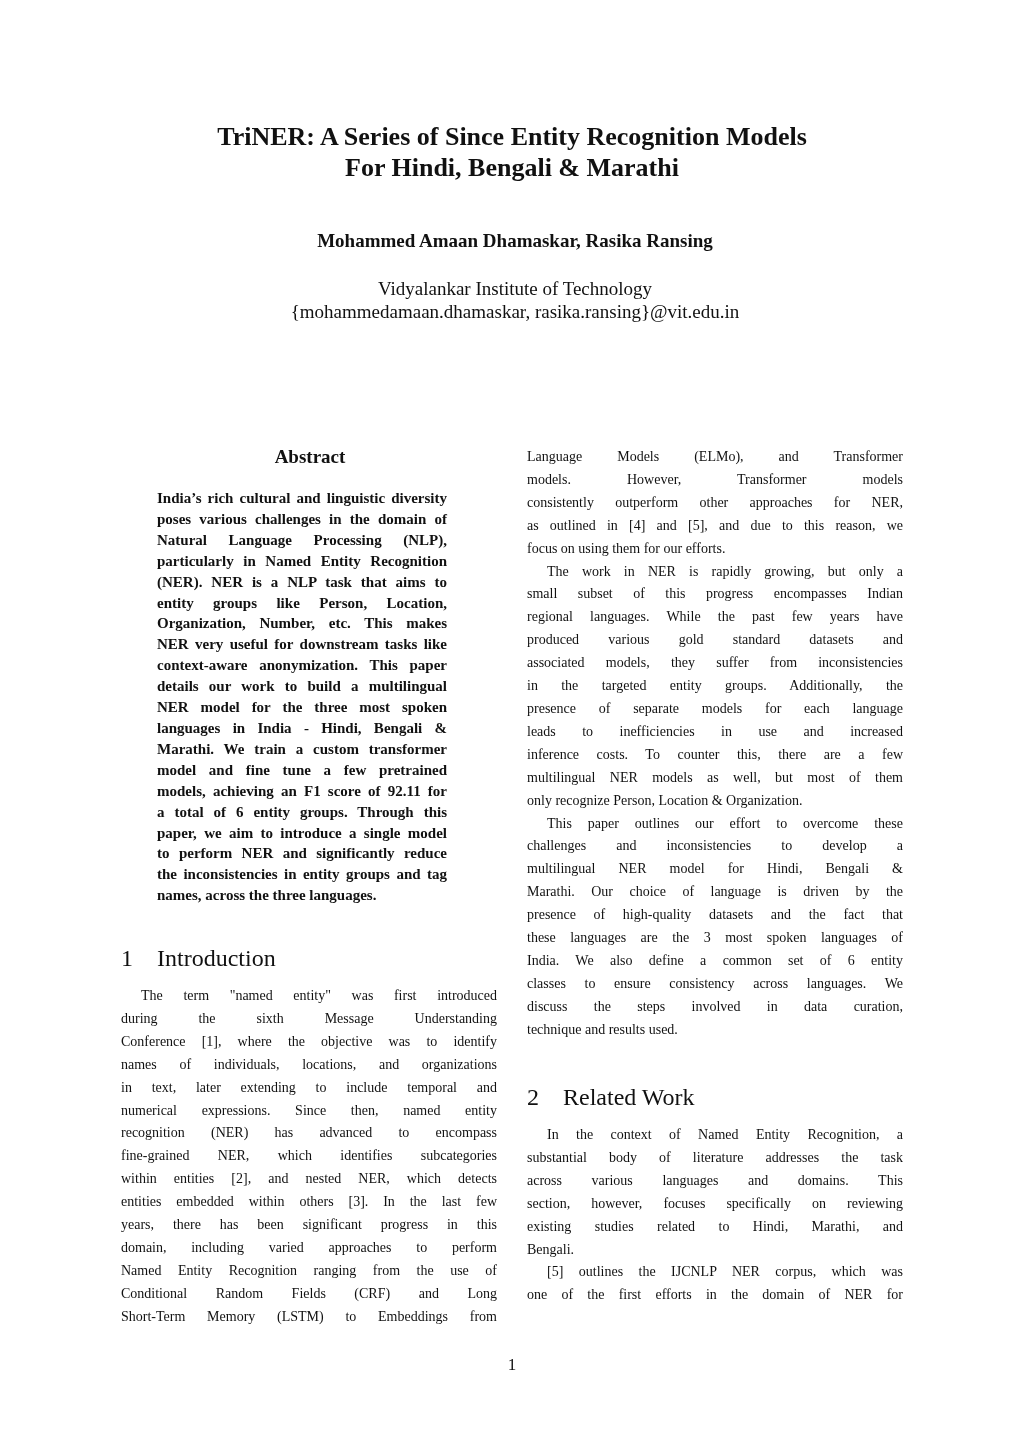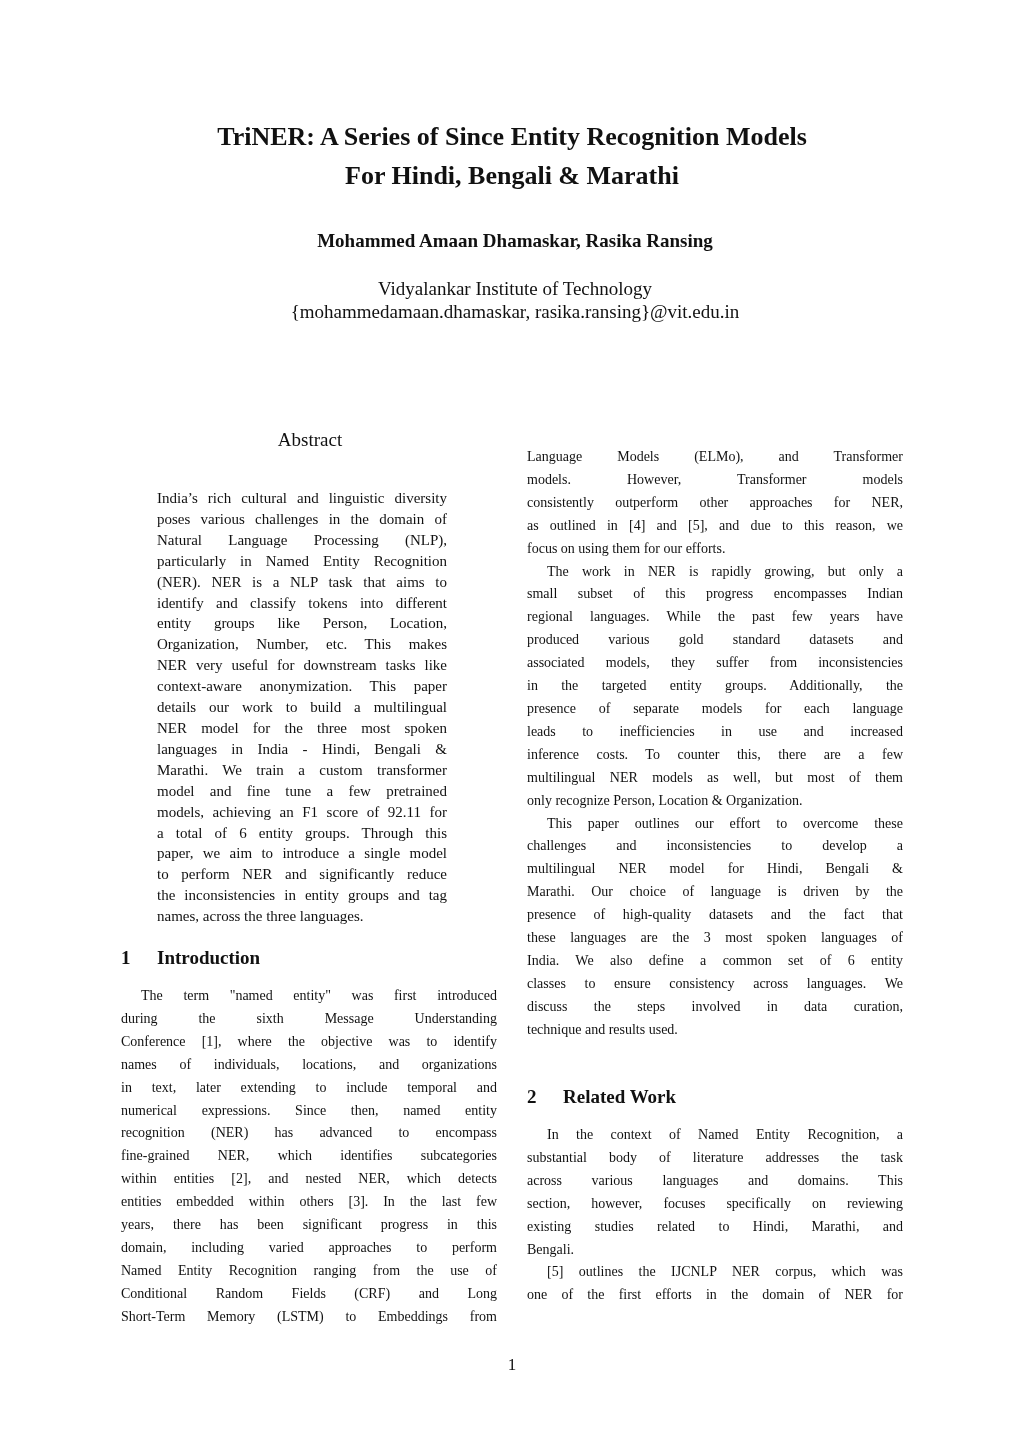--- a/index.html
+++ b/index.html
@@ -5,48 +5,48 @@
   html, body { margin: 0; padding: 0; background: #ffffff; }
   body {
     width: 1024px; height: 1448px; position: relative; overflow: hidden;
     font-family: "Liberation Serif", "DejaVu Serif", serif; color: #111;
   }
   .title {
     position: absolute; left: 0; width: 1024px; text-align: center;
     font-weight: bold; font-size: 26px; line-height: 30px;
   }
   .title-1 { top: 122px; }
-  .title-2 { top: 153px; margin-top: 8px; }
+  .title-2 { top: 153px; }
   .authors {
     position: absolute; top: 229px; left: 0; width: 1030px; text-align: center;
     font-weight: bold; font-size: 19px; line-height: 24px;
   }
   .affil {
     position: absolute; left: 0; width: 1030px; text-align: center;
     font-size: 19px; line-height: 24px;
   }
   .affil-1 { top: 277px; }
   .affil-2 { top: 300px; }
 
   .abstract-head {
-    position: absolute; top: 428px; left: 140px; width: 340px; text-align: center;
-    font-weight: normal; font-size: 19px; line-height: 24px;
+    position: absolute; top: 445px; left: 140px; width: 340px; text-align: center;
+    font-weight: bold; font-size: 19px; line-height: 24px;
   }
   .abs-block {
     position: absolute; top: 488px; left: 157px; width: 290px;
-    font-size: 15px; line-height: 20.9px;
+    font-size: 15px; line-height: 20.9px; font-weight: bold;
   }
   .line {
     display: block; white-space: nowrap; text-align: justify; text-align-last: justify;
     height: inherit;
   }
   .line.last { text-align-last: left; }
 
   .sec-head {
-    position: absolute; font-weight: bold; font-size: 19px; line-height: 24px;
+    position: absolute; font-weight: normal; font-size: 24px; line-height: 24px;
   }
   .sec-head .num { display: inline-block; width: 36px; }
   .sec-1 { top: 946px; left: 121px; }
   .sec-2 { top: 1085px; left: 527px; }
 
   .col {
     position: absolute; width: 376px; font-size: 14px; line-height: 22.9px;
   }
   .col-left { top: 985px; left: 121px; }
   .col-right-a { top: 446px; left: 527px; }
@@ -68,21 +68,20 @@
 <div class="affil affil-1">Vidyalankar Institute of Technology</div>
 <div class="affil affil-2">{mohammedamaan.dhamaskar, rasika.ransing}@vit.edu.in</div>
 
 <div class="abstract-head">Abstract</div>
 <div class="abs-block">
   <span class="line">India’s rich cultural and linguistic diversity</span>
   <span class="line">poses various challenges in the domain of</span>
   <span class="line">Natural Language Processing (NLP),</span>
   <span class="line">particularly in Named Entity Recognition</span>
   <span class="line">(NER). NER is a NLP task that aims to</span>
-  <span class="line">identify and classify tokens into different</span>
   <span class="line">entity groups like Person, Location,</span>
   <span class="line">Organization, Number, etc. This makes</span>
   <span class="line">NER very useful for downstream tasks like</span>
   <span class="line">context-aware anonymization. This paper</span>
   <span class="line">details our work to build a multilingual</span>
   <span class="line">NER model for the three most spoken</span>
   <span class="line">languages in India - Hindi, Bengali &amp;</span>
   <span class="line">Marathi. We train a custom transformer</span>
   <span class="line">model and fine tune a few pretrained</span>
   <span class="line">models, achieving an F1 score of 92.11 for</span>

